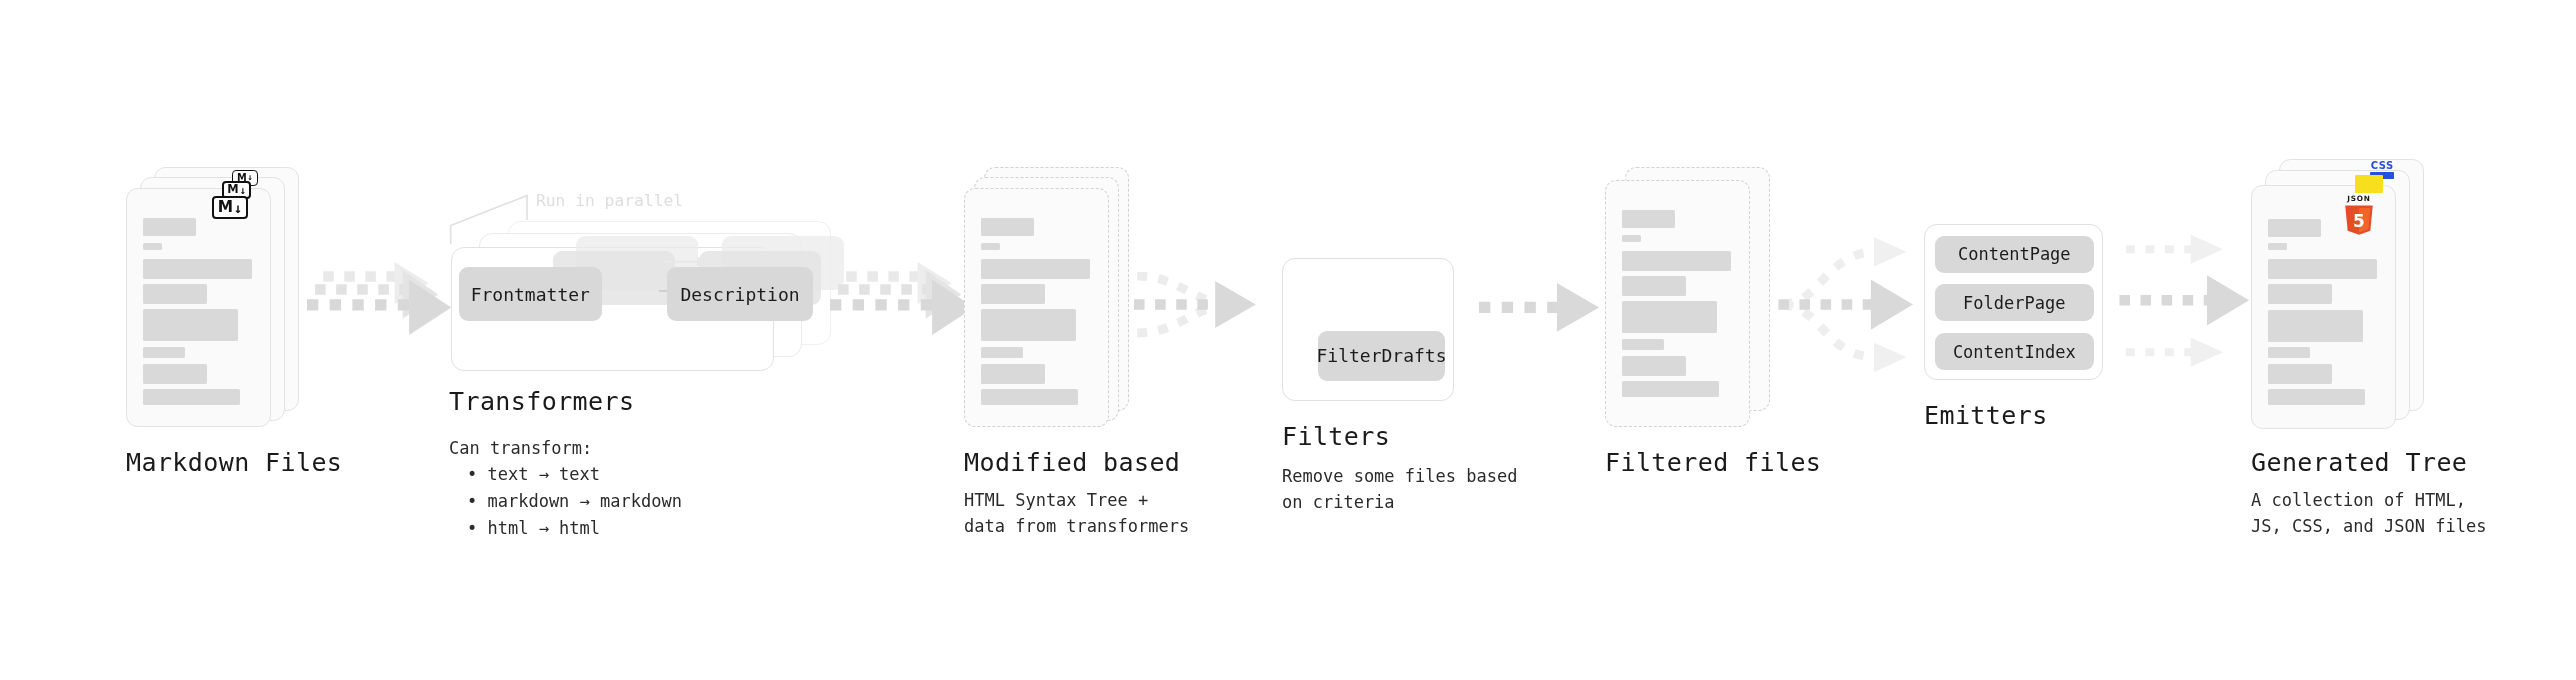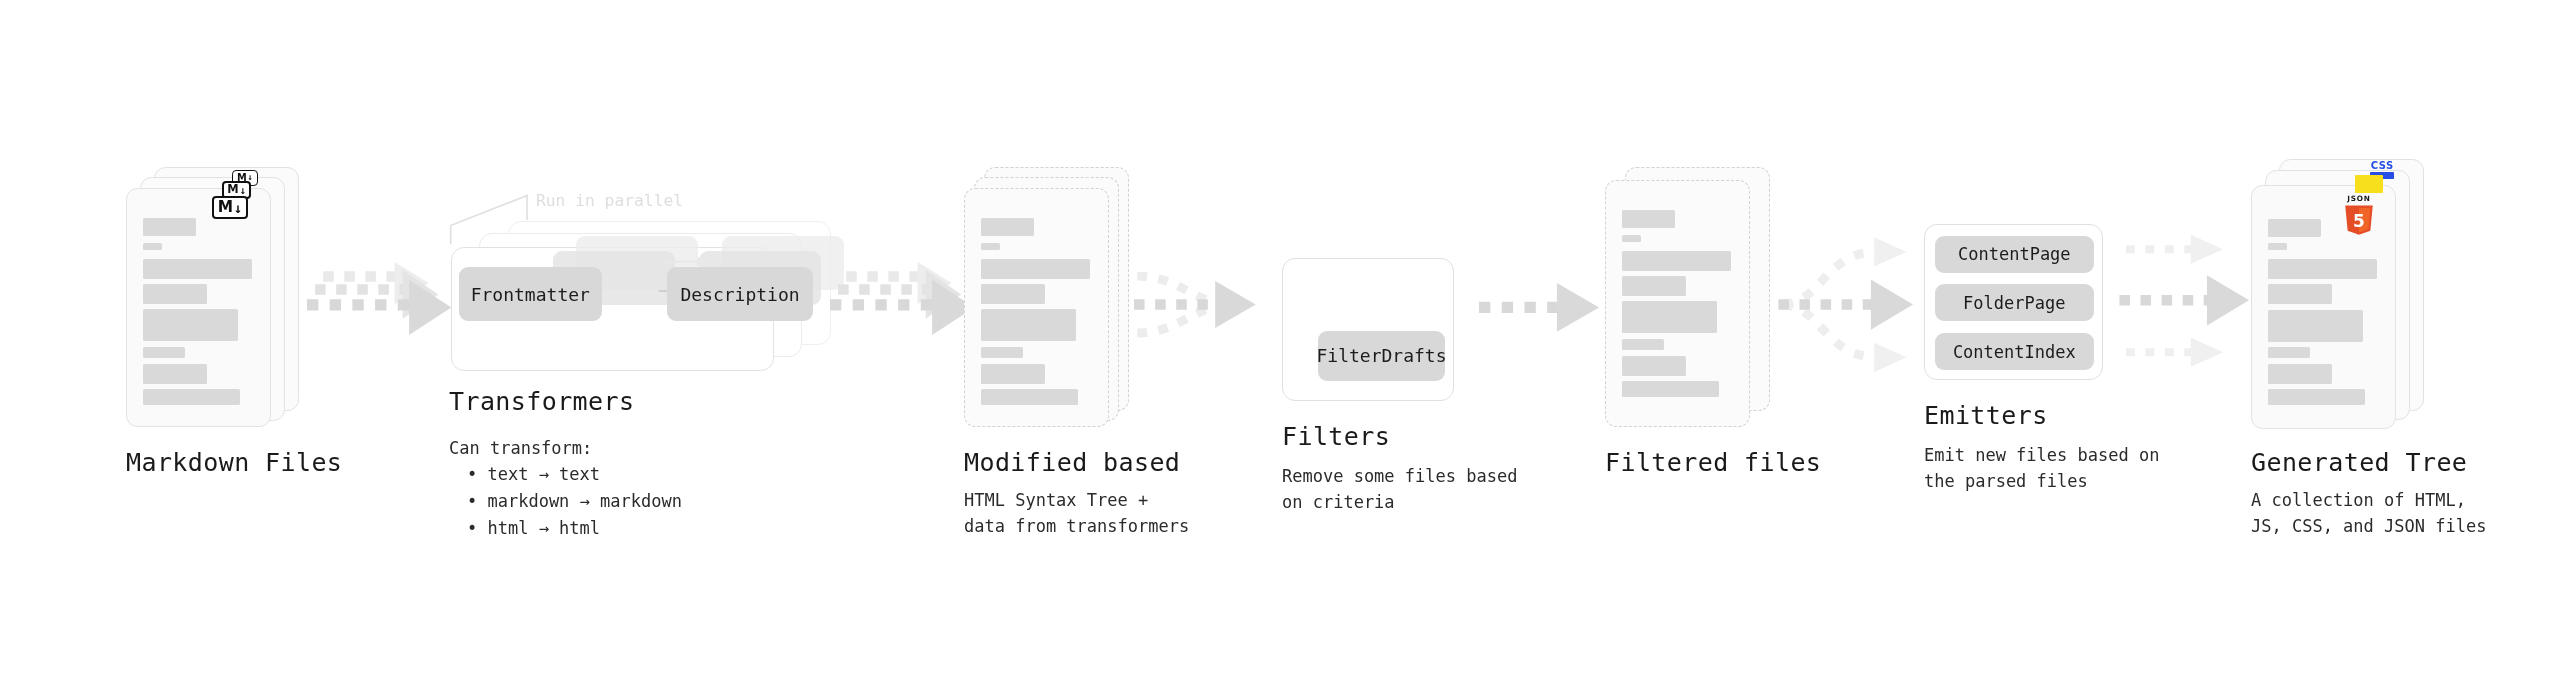--- a/index.html
+++ b/index.html
@@ -277,22 +277,20 @@
         <span>ContentPage</span>
       </div>
       <div class="pill" style="left:9.8px; top:59px; width:159px; height:37px; font-size:17px;">
         <span>FolderPage</span>
       </div>
       <div class="pill" style="left:9.8px; top:108px; width:159px; height:37px; font-size:17px;">
         <span>ContentIndex</span>
       </div>
     </div>
     <div class="caption-title" style="position:absolute; left:0; top:177px;">Emitters</div>
-    <div class="caption-sub" style="position:absolute; left:0; top:208px;">Emit new files based on
-the parsed files</div>
   </div>
 
   <svg width="163" height="154" style="left:2119px; top:229px;" viewBox="0 0 200 190">
     <g stroke="#efefef" stroke-width="10" stroke-dasharray="11 13" fill="none">
       <line x1="8" y1="25" x2="92" y2="25"></line>
       </g>
     <polygon points="88,7 128,25 88,43" fill="#f0f0f0"></polygon>
     <g stroke="#d8d8d8" stroke-width="13" stroke-dasharray="13 13" fill="none">
       <line x1="0" y1="88" x2="112" y2="88"></line>
       </g>

